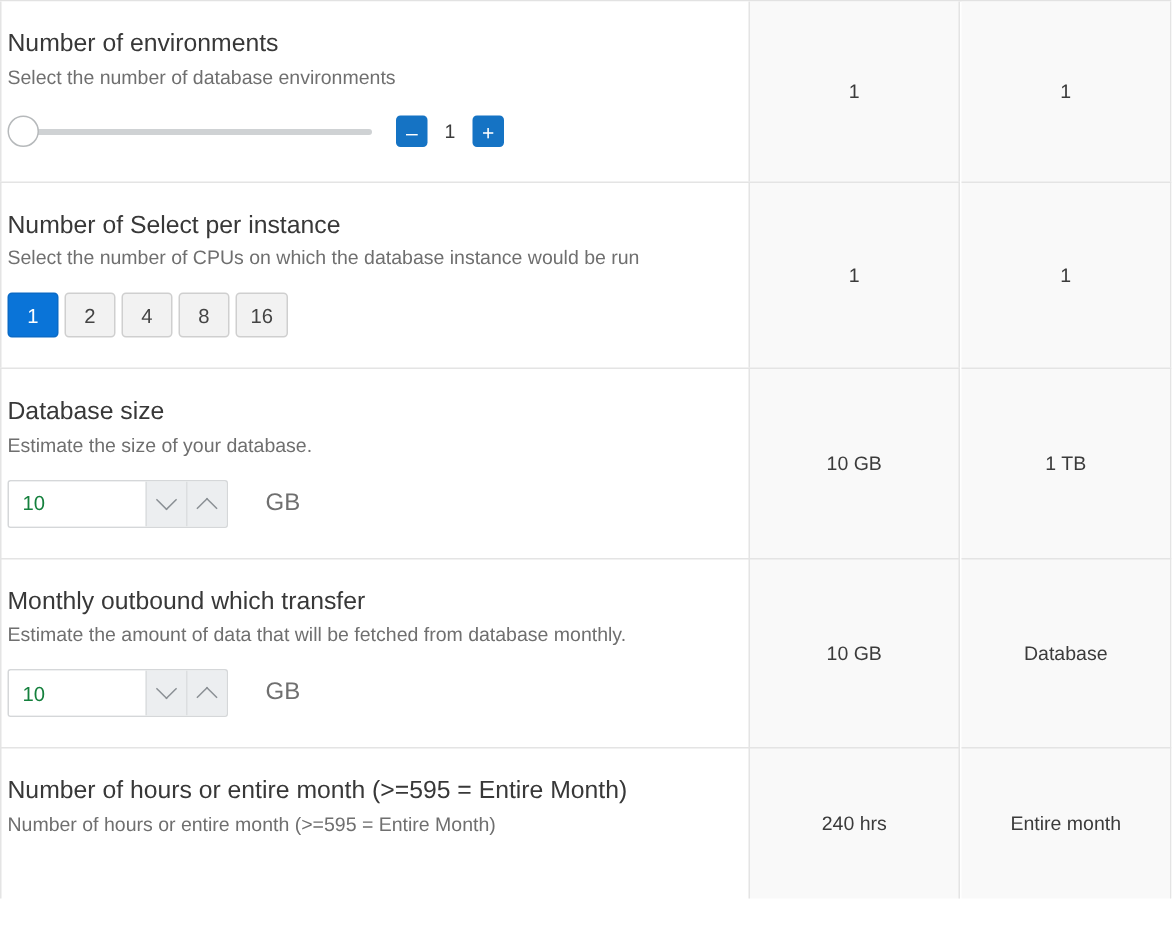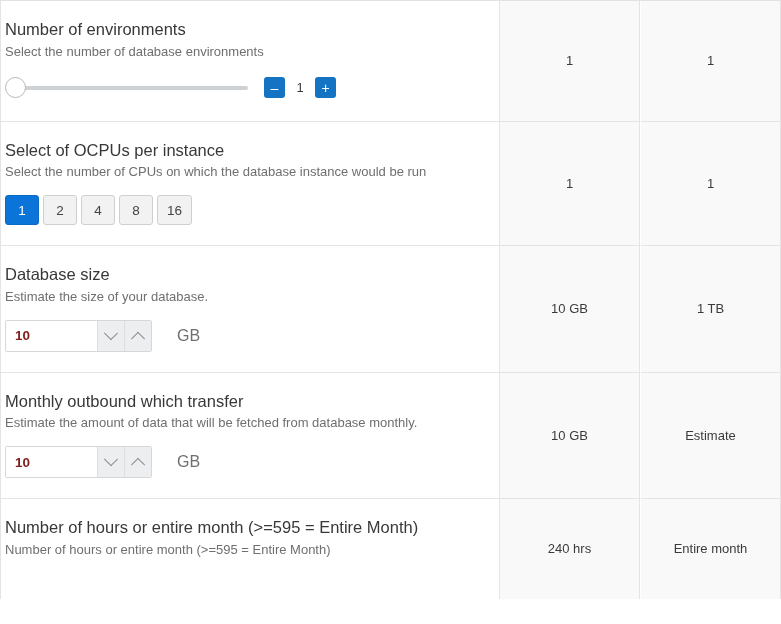--- a/index.html
+++ b/index.html
@@ -200,24 +200,23 @@
     border-radius: 2px;
     background: #ffffff;
     overflow: hidden;
   }
   .spinner-input {
     width: 73px;
     border: none;
     outline: none;
     padding: 0 9px;
     font-size: 13.5px;
-    color: #7f1d1d;
+    color: #15803d;
     background: #ffffff;
     font-family: "Liberation Sans", sans-serif;
-    font-weight: bold;
   }
   .spinner-btn {
     width: 27px;
     background: #eceef0;
     border: none;
     border-left: 1px solid #dcdee0;
     cursor: pointer;
     display: flex;
     align-items: center;
     justify-content: center;
@@ -263,21 +262,21 @@
             <button class="step-btn">+</button>
           </div>
         </div>
       </div>
       <div class="value-cell">1</div>
       <div class="value-cell subscription">1</div>
     </div>
 
     <div class="row">
       <div class="param-cell">
-        <div class="param-title">Select of OCPUs per instance</div>
+        <div class="param-title">Number of Select per instance</div>
         <div class="param-desc">Select the number of CPUs on which the database instance would be run</div>
         <div class="segment-group">
           <button class="segment selected">1</button>
           <button class="segment">2</button>
           <button class="segment">4</button>
           <button class="segment">8</button>
           <button class="segment">16</button>
         </div>
       </div>
       <div class="value-cell">1</div>
@@ -316,21 +315,21 @@
               <span class="chev down"></span>
             </button>
             <button class="spinner-btn">
               <span class="chev up"></span>
             </button>
           </div>
           <span class="unit-label">GB</span>
         </div>
       </div>
       <div class="value-cell">10 GB</div>
-      <div class="value-cell subscription">Estimate</div>
+      <div class="value-cell subscription">Database</div>
     </div>
 
     <div class="row row-last">
       <div class="param-cell">
         <div class="param-title">Number of hours or entire month (&gt;=595 = Entire Month)</div>
         <div class="param-desc">Number of hours or entire month (&gt;=595 = Entire Month)</div>
       </div>
       <div class="value-cell">240 hrs</div>
       <div class="value-cell subscription">Entire month</div>
     </div>

